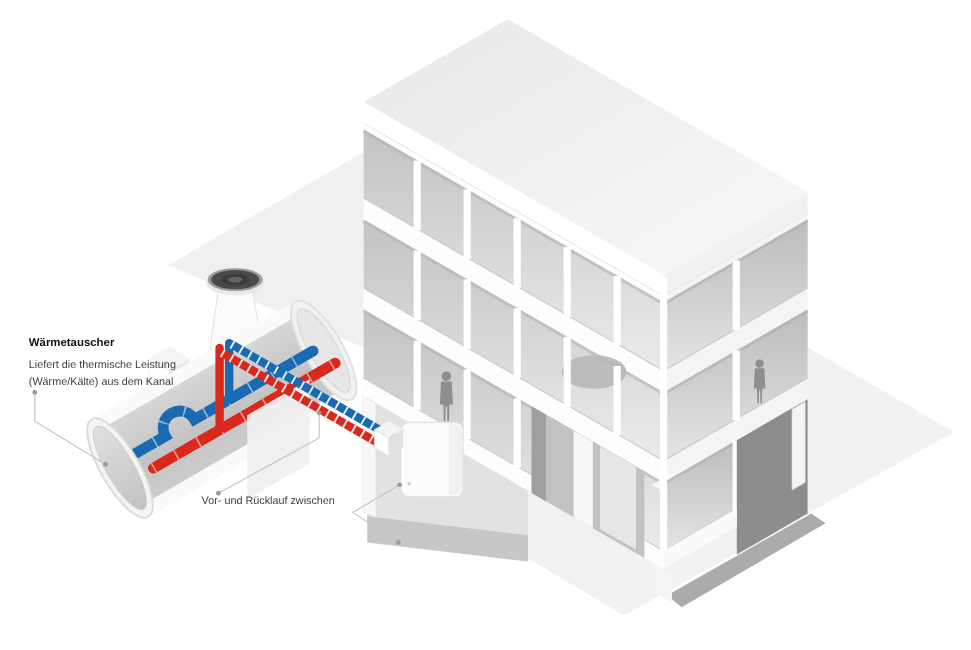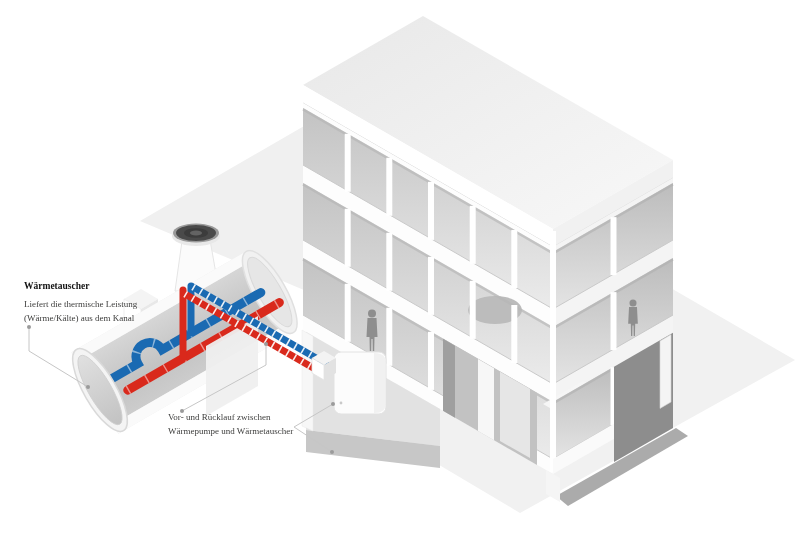--- a/index.html
+++ b/index.html
@@ -1,17 +1,17 @@
 <!DOCTYPE html>
 <html style="--pipe-warm: #d9291c; --pipe-cold: #1a6ab2; --ground: #f0f0f0; --underground: #9b9b9b; --manhole-cap: #4a4a4a; --background: #ffffff;"><head>
 <meta charset="utf-8">
 <style>
   html,body{margin:0;padding:0;background:#fff;}
   .stage{position:relative;width:809px;height:542px;background:#fff;overflow:hidden;
-         font-family:Liberation Serif, serif;}
+         font-family:Liberation Sans, sans-serif;}
   .stage svg{position:absolute;left:0;top:0;}
   .lbl{position:absolute;white-space:nowrap;font-size:9px;line-height:14px;color:#3d3d3c;}
   .lbl-title{font-weight:bold;font-size:9.5px;color:#111;margin-bottom:4px;}
 </style>
 </head>
 <body>
 
 <div class="stage">
 
 <svg width="809" height="542" viewBox="0 0 809 542">
@@ -235,17 +235,16 @@
 </svg>
 
 <div class="lbl" style="left:24px;top:279px">
   <div class="lbl-title">Wärmetauscher</div>
   <div class="lbl-line">Liefert die thermische Leistung</div>
   <div class="lbl-line">(Wärme/Kälte) aus dem Kanal</div>
 </div>
 
 <div class="lbl" style="left:168px;top:410px">
   <div class="lbl-line">Vor- und Rücklauf zwischen</div>
-  <div class="lbl-line">Wärmepumpe und Wärmetauscher</div>
 </div>
 
 
 </div>
 
 </body></html>

